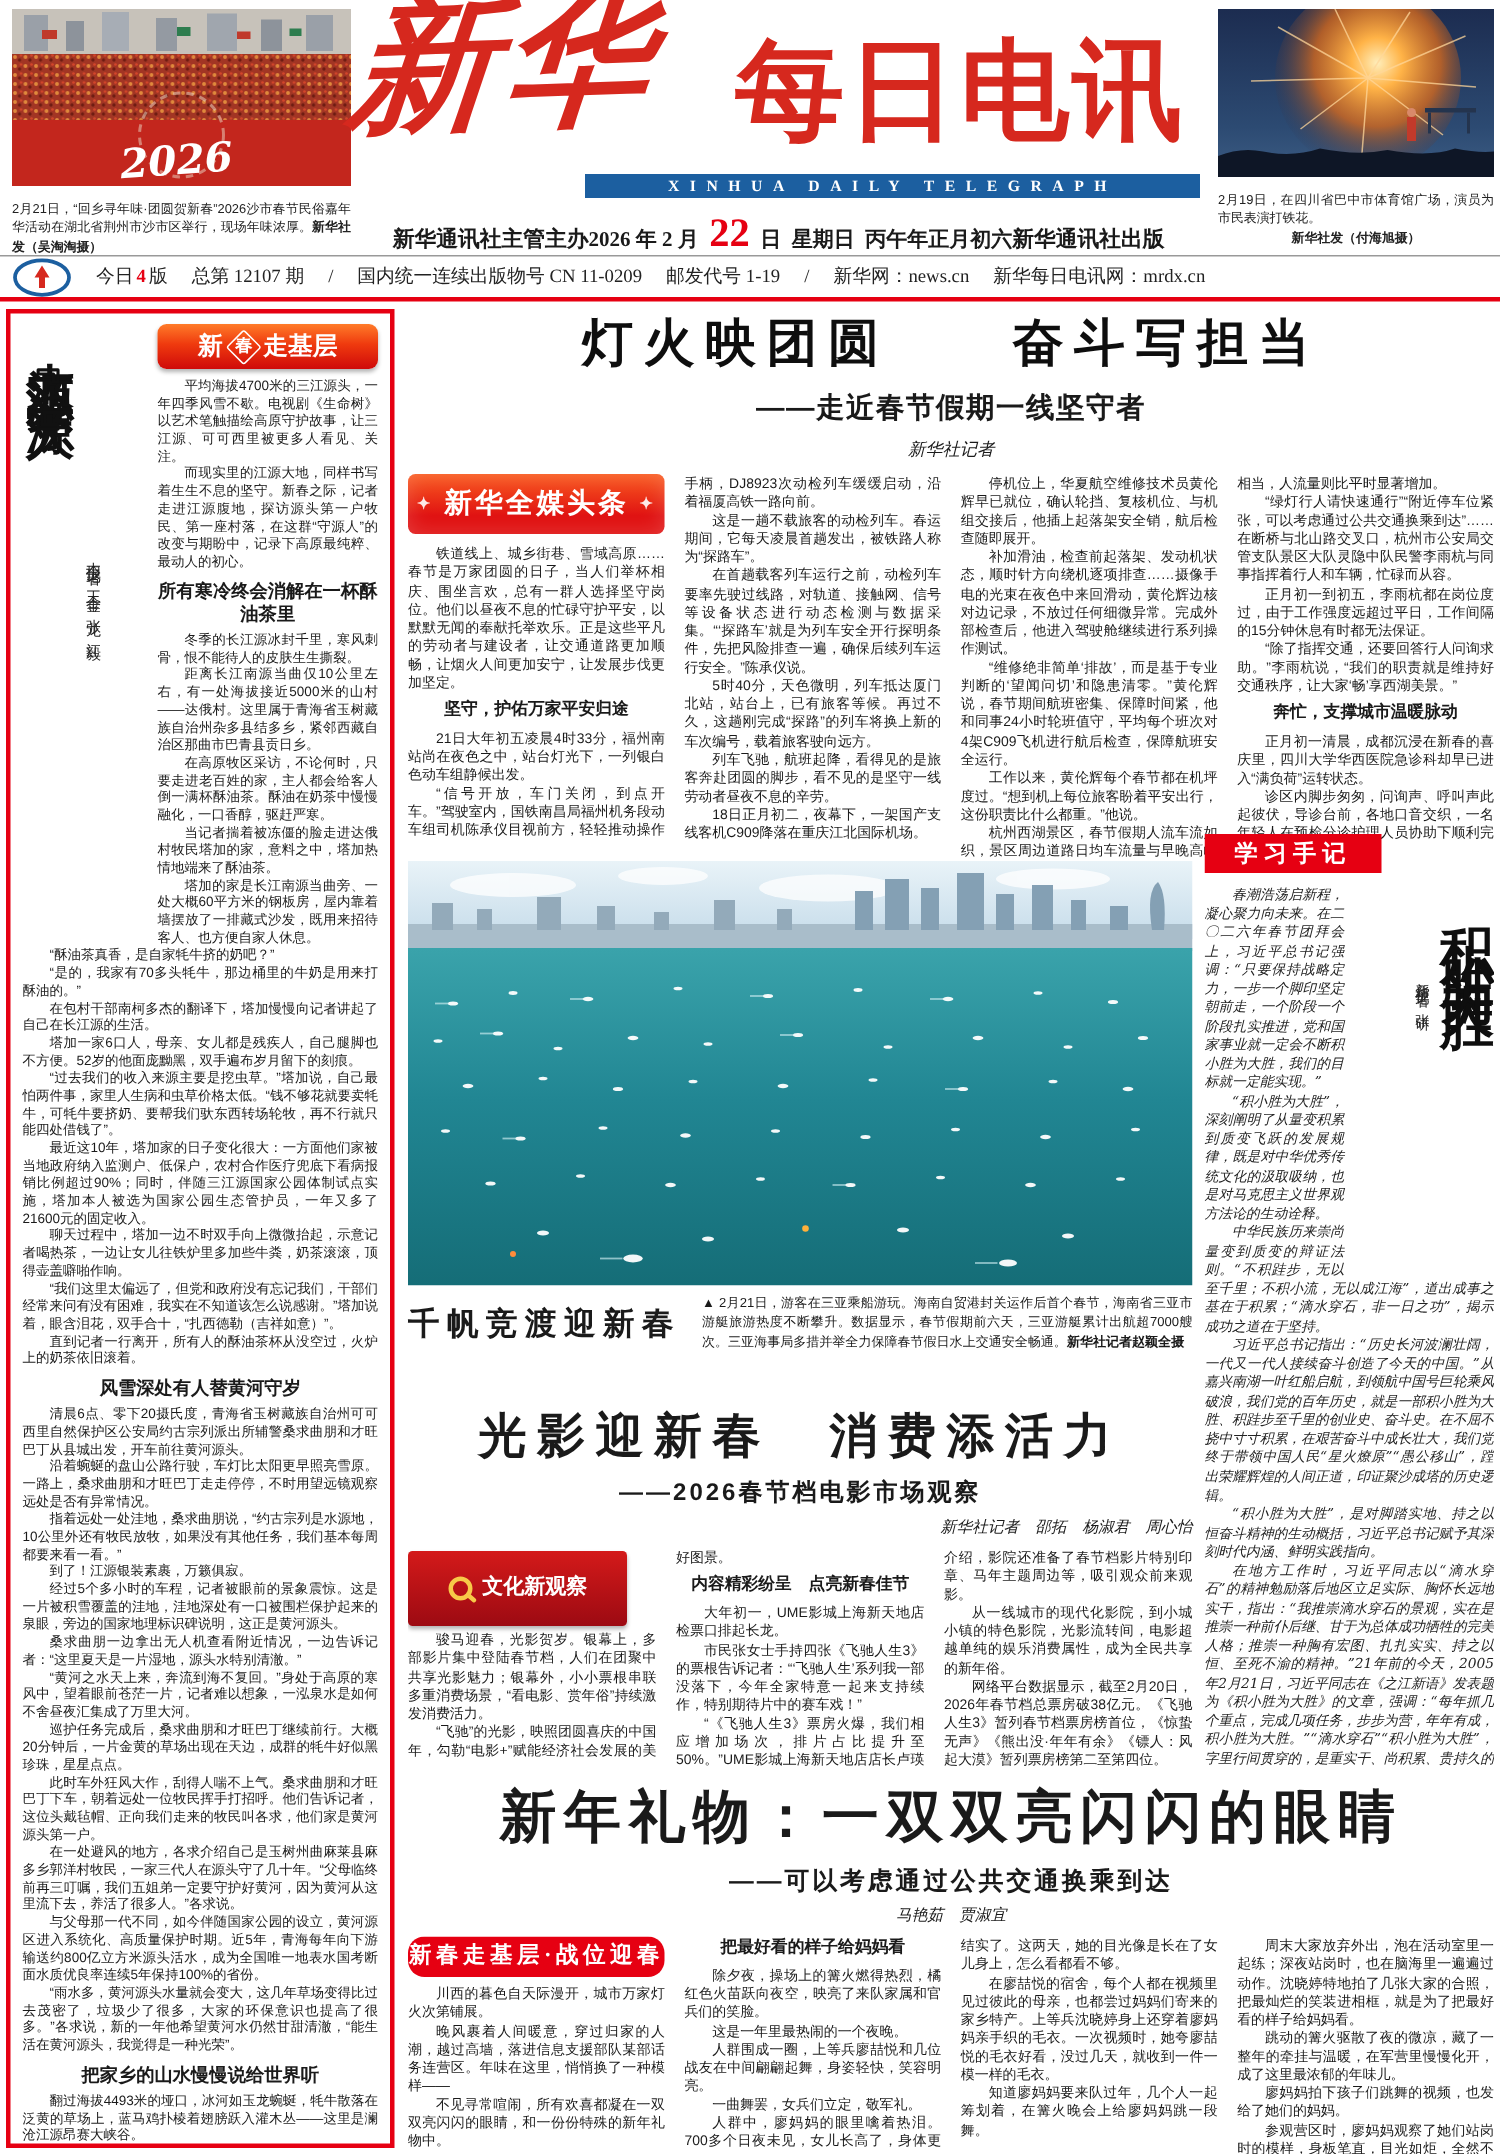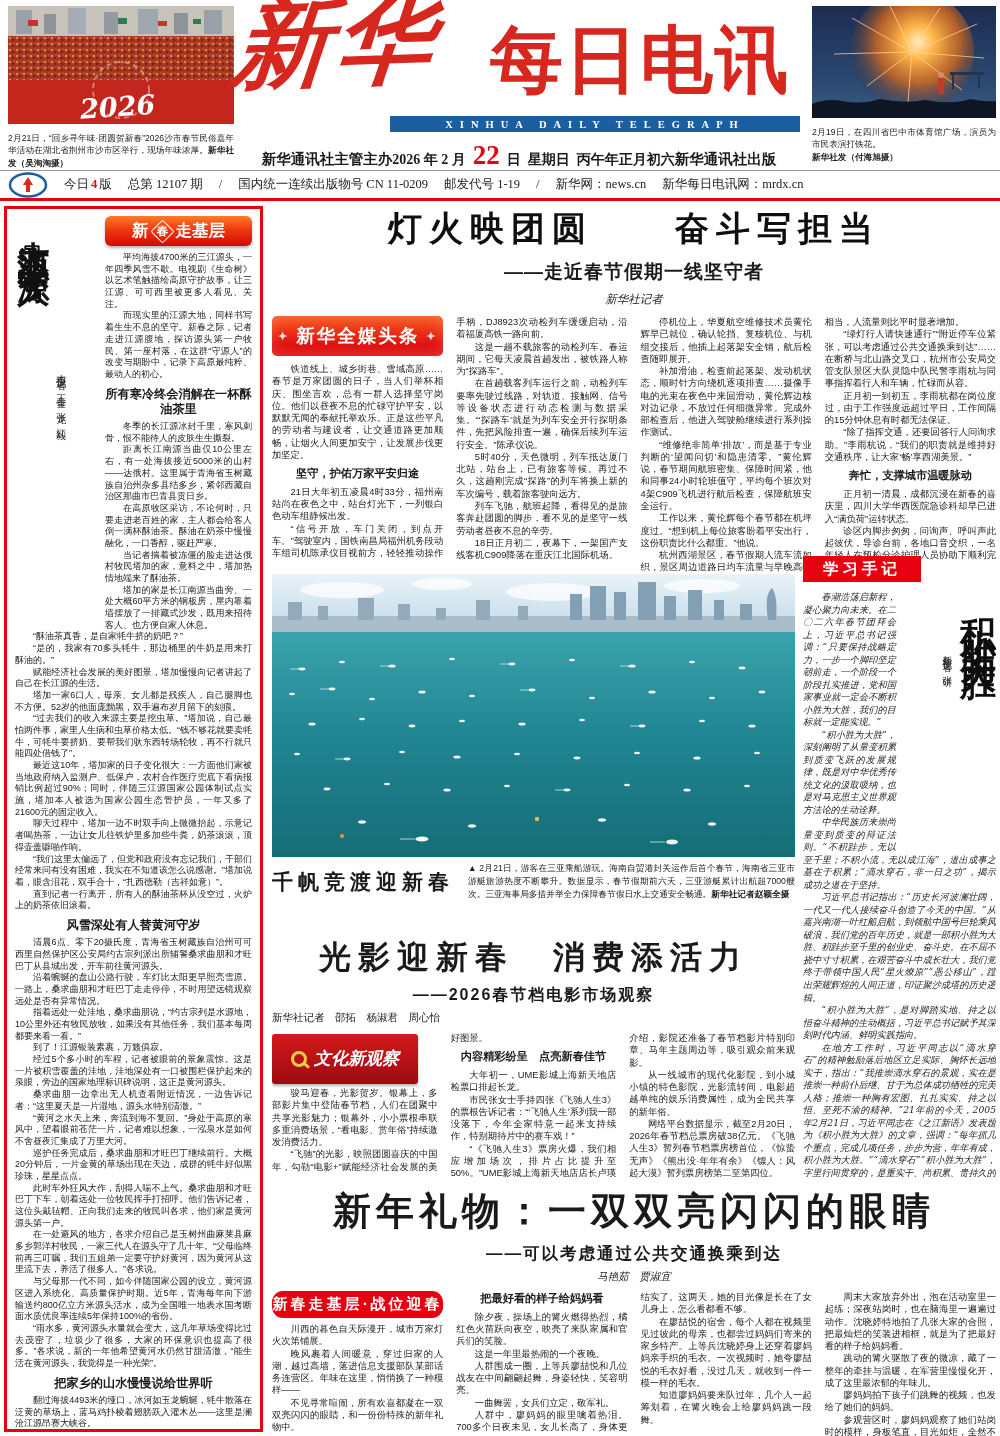--- a/index.html
+++ b/index.html
@@ -4,21 +4,21 @@
 <style>
   html,body{margin:0;padding:0;background:#f2f2f2;}
   #page{position:relative;width:1000px;height:1436px;margin:0 auto;background:#fff;overflow:hidden;
         font-family:"Liberation Sans","DejaVu Sans",sans-serif;color:#1a1a1a;}
 
   
   .tlblock{position:absolute;left:8px;top:6px;width:226px;}
   .trblock{position:absolute;left:812px;top:6px;width:184px;}
   .pcap{margin:4px 0 0;font-size:8.6px;line-height:1.45;text-align:justify;color:#222;}
   .pcap b{font-weight:700;}
-  .trcredit{display:block;text-align:left;font-weight:700;}
+  .trcredit{display:block;text-align:center;font-weight:700;}
   .mast{position:absolute;left:238px;top:2px;width:562px;height:196px;}
   .brand-script{position:absolute;left:-4px;top:-14px;font-family:"DejaVu Serif",serif;font-style:italic;
     font-weight:bold;color:#d6281e;font-size:97px;line-height:1.1;transform:skewX(-7deg) rotate(-2deg);letter-spacing:4px;}
   .brand-rest{position:absolute;left:252px;top:22px;font-family:"Liberation Serif",serif;font-weight:900;
     color:#d6281e;font-size:73px;line-height:1;letter-spacing:2px;}
   .band{position:absolute;left:152px;top:114px;right:0;height:16px;background:#1c5fa0;color:#fff;
     font-family:"Liberation Serif",serif;font-weight:700;font-size:10.5px;letter-spacing:7px;
     display:flex;align-items:center;justify-content:center;}
   .mrow{position:absolute;left:0;top:140px;width:100%;display:flex;justify-content:center;align-items:baseline;}
   .b14{font-weight:800;font-size:14.5px;font-family:"Liberation Serif",serif;}
@@ -83,27 +83,27 @@
   
   .caprow{position:absolute;left:272px;top:862px;width:523px;display:flex;gap:14px;align-items:center;}
   .cap-title{font-family:"Liberation Serif",serif;font-weight:800;font-size:21px;letter-spacing:5px;white-space:nowrap;}
   .cap-text{font-size:8.7px;line-height:1.5;text-align:justify;}
   .cap-text b{font-weight:800;}
 
   
   .filmart{position:absolute;left:272px;top:936px;width:523px;}
   .fa-title{font-family:"Liberation Serif",serif;font-weight:900;font-size:32px;letter-spacing:7px;text-align:center;white-space:nowrap;}
   .fa-sub{font-weight:800;font-size:16px;text-align:center;margin-top:5px;letter-spacing:2px;}
-  .fa-byline{font-family:"DejaVu Serif",serif;font-size:10.5px;text-align:left;margin-top:5px;}
+  .fa-byline{font-family:"DejaVu Serif",serif;font-style:italic;font-size:10.5px;text-align:right;margin-top:5px;}
   .fa-body{margin-top:7px;height:148px;column-count:3;column-gap:13px;column-fill:auto;overflow:hidden;
     font-size:9.3px;line-height:1.32;text-align:justify;}
   .film-badge{float:left;width:146px;height:50px;margin:2px 8px 3px 0;border-radius:3px;
-    background:linear-gradient(180deg,#d41a1a,#9c0a12);color:#fff;font-weight:900;font-size:17px;
+    background:linear-gradient(180deg,#d41a1a,#9c0a12);color:#fff;font-weight:900;font-size:14px;
     font-family:"Liberation Serif",serif;display:flex;align-items:center;justify-content:center;gap:7px;
-    box-shadow:0 2px 3px rgba(0,0,0,.3);font-style:italic;}
+    box-shadow:0 2px 3px rgba(0,0,0,.3);}
   .mag{width:10px;height:10px;border:3px solid #f7c948;border-radius:50%;position:relative;flex:0 0 auto;}
   .mag::after{content:"";position:absolute;width:7px;height:3px;background:#f7c948;transform:rotate(40deg);right:-6px;bottom:-3px;border-radius:2px;}
 
   
   .giftart{position:absolute;left:272px;top:1186px;width:724px;}
   .ga-title{font-family:"Liberation Serif",serif;font-weight:900;font-size:38px;letter-spacing:5px;text-align:center;white-space:nowrap;}
   .ga-sub{font-weight:800;font-size:16.5px;text-align:center;margin-top:6px;letter-spacing:2px;}
   .ga-byline{font-family:"DejaVu Serif",serif;font-style:italic;font-size:10.5px;text-align:center;margin-top:5px;}
   .ga-body{margin-top:7px;height:150px;column-count:4;column-gap:13px;column-fill:auto;overflow:hidden;
     font-size:9.3px;line-height:1.32;text-align:justify;}
@@ -233,21 +233,21 @@
         <div class="fl-p">平均海拔4700米的三江源头，一年四季风雪不歇。电视剧《生命树》以艺术笔触描绘高原守护故事，让三江源、可可西里被更多人看见、关注。</div>
         <div class="fl-p">而现实里的江源大地，同样书写着生生不息的坚守。新春之际，记者走进江源腹地，探访源头第一户牧民、第一座村落，在这群“守源人”的改变与期盼中，记录下高原最纯粹、最动人的初心。</div>
         <div class="fl-h">所有寒冷终会消解在一杯酥油茶里</div>
         <div class="fl-p">冬季的长江源冰封千里，寒风刺骨，恨不能待人的皮肤生生撕裂。</div>
         <div class="fl-p">距离长江南源当曲仅10公里左右，有一处海拔接近5000米的山村——达俄村。这里属于青海省玉树藏族自治州杂多县结多乡，紧邻西藏自治区那曲市巴青县贡日乡。</div>
         <div class="fl-p">在高原牧区采访，不论何时，只要走进老百姓的家，主人都会给客人倒一满杯酥油茶。酥油在奶茶中慢慢融化，一口香醇，驱赶严寒。</div>
         <div class="fl-p">当记者揣着被冻僵的脸走进达俄村牧民塔加的家，意料之中，塔加热情地端来了酥油茶。</div>
         <div class="fl-p">塔加的家是长江南源当曲旁、一处大概60平方米的钢板房，屋内靠着墙摆放了一排藏式沙发，既用来招待客人、也方便自家人休息。</div>
         <div class="fl-p">“酥油茶真香，是自家牦牛挤的奶吧？”</div>
         <div class="fl-p">“是的，我家有70多头牦牛，那边桶里的牛奶是用来打酥油的。”</div>
-        <div class="fl-p">赋能经济社会发展的美好图景，塔加慢慢向记者讲起了自己在长江源的生活。</div>
+        <div class="fl-p">在包村干部南柯多杰的翻译下，塔加慢慢向记者讲起了自己在长江源的生活。</div>
         <div class="fl-p">塔加一家6口人，母亲、女儿都是残疾人，自己腿脚也不方便。52岁的他面庞黝黑，双手遍布岁月留下的刻痕。</div>
         <div class="fl-p">“过去我们的收入来源主要是挖虫草。”塔加说，自己最怕两件事，家里人生病和虫草价格太低。“钱不够花就要卖牦牛，可牦牛要挤奶、要帮我们驮东西转场轮牧，再不行就只能四处借钱了”。</div>
         <div class="fl-p">最近这10年，塔加家的日子变化很大：一方面他们家被当地政府纳入监测户、低保户，农村合作医疗兜底下看病报销比例超过90%；同时，伴随三江源国家公园体制试点实施，塔加本人被选为国家公园生态管护员，一年又多了21600元的固定收入。</div>
         <div class="fl-p">聊天过程中，塔加一边不时双手向上微微抬起，示意记者喝热茶，一边让女儿往铁炉里多加些牛粪，奶茶滚滚，顶得壶盖噼啪作响。</div>
         <div class="fl-p">“我们这里太偏远了，但党和政府没有忘记我们，干部们经常来问有没有困难，我实在不知道该怎么说感谢。”塔加说着，眼含泪花，双手合十，“扎西德勒（吉祥如意）”。</div>
         <div class="fl-p">直到记者一行离开，所有人的酥油茶杯从没空过，火炉上的奶茶依旧滚着。</div>
         <div class="fl-h">风雪深处有人替黄河守岁</div>
         <div class="fl-p">清晨6点、零下20摄氏度，青海省玉树藏族自治州可可西里自然保护区公安局约古宗列派出所辅警桑求曲朋和才旺巴丁从县城出发，开车前往黄河源头。</div>
         <div class="fl-p">沿着蜿蜒的盘山公路行驶，车灯比太阳更早照亮雪原。一路上，桑求曲朋和才旺巴丁走走停停，不时用望远镜观察远处是否有异常情况。</div>
         <div class="fl-p">指着远处一处洼地，桑求曲朋说，“约古宗列是水源地，10公里外还有牧民放牧，如果没有其他任务，我们基本每周都要来看一看。”</div>

